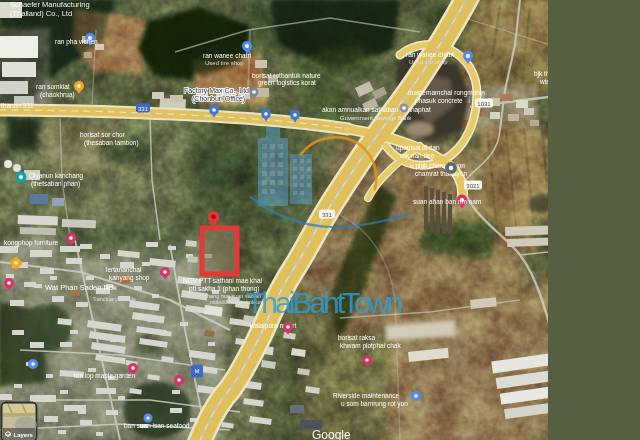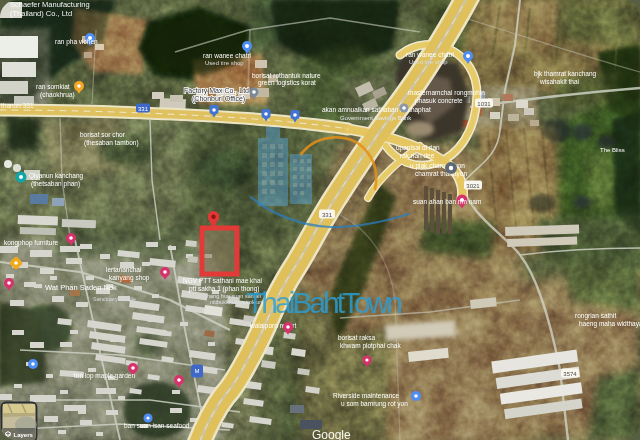--- a/index.html
+++ b/index.html
@@ -1,16 +1,16 @@
 <!DOCTYPE html>
 <html><head>
 <meta charset="utf-8">
 <style>
 html,body{margin:0;padding:0;background:#565f41;}
-#map{position:relative;width:640px;height:440px;overflow:hidden;font-family:"Liberation Sans",sans-serif;border-radius:17px;}
+#map{position:relative;width:548px;height:440px;overflow:hidden;font-family:"Liberation Sans",sans-serif;}
 svg{display:block;}
 </style>
 </head>
 <body>
 <div id="map">
 <svg width="640" height="440" viewBox="0 0 640 440" xmlns="http://www.w3.org/2000/svg">
 <defs>
 <filter id="soft" x="-30%" y="-30%" width="160%" height="160%">
           <feGaussianBlur stdDeviation="4"></feGaussianBlur>
         </filter>

